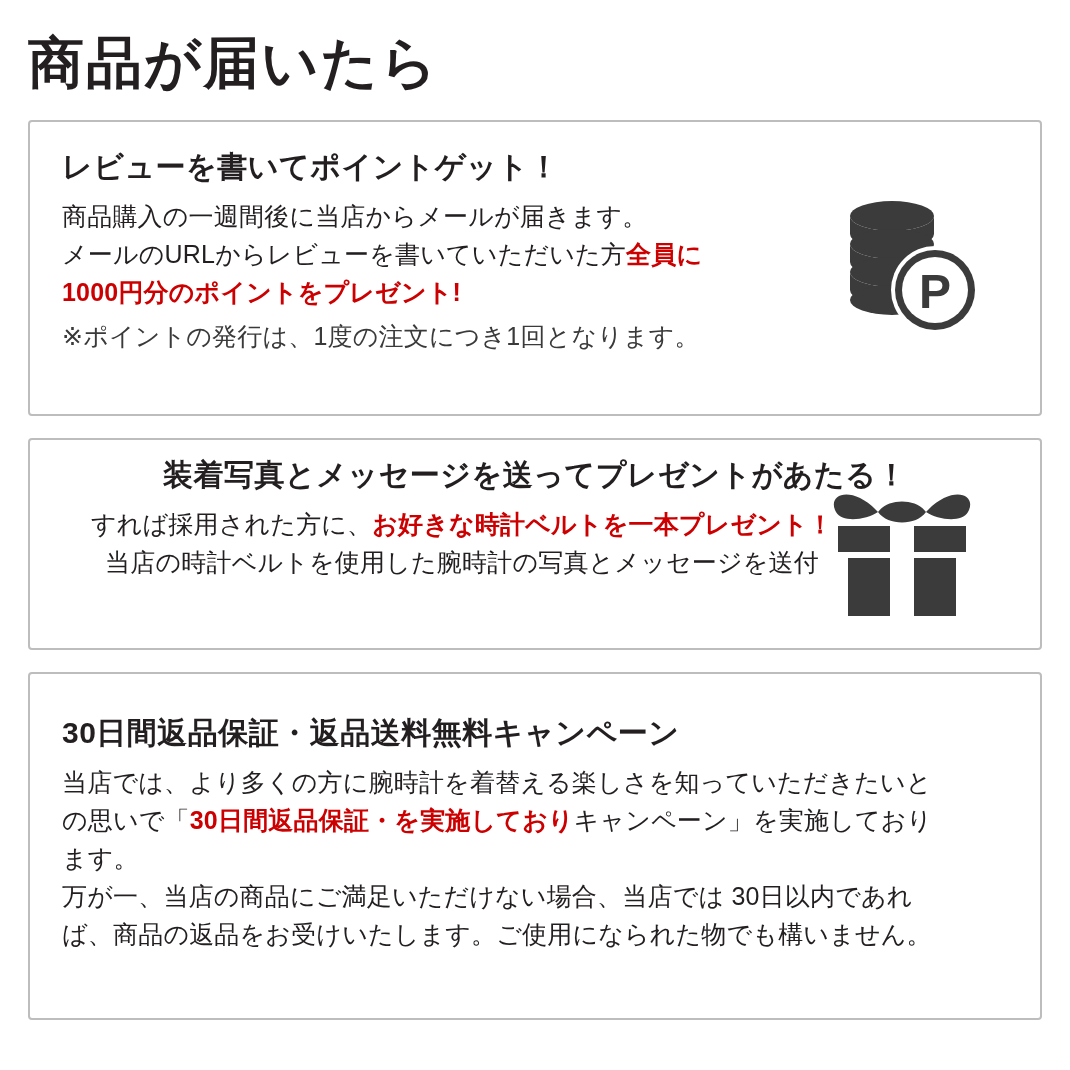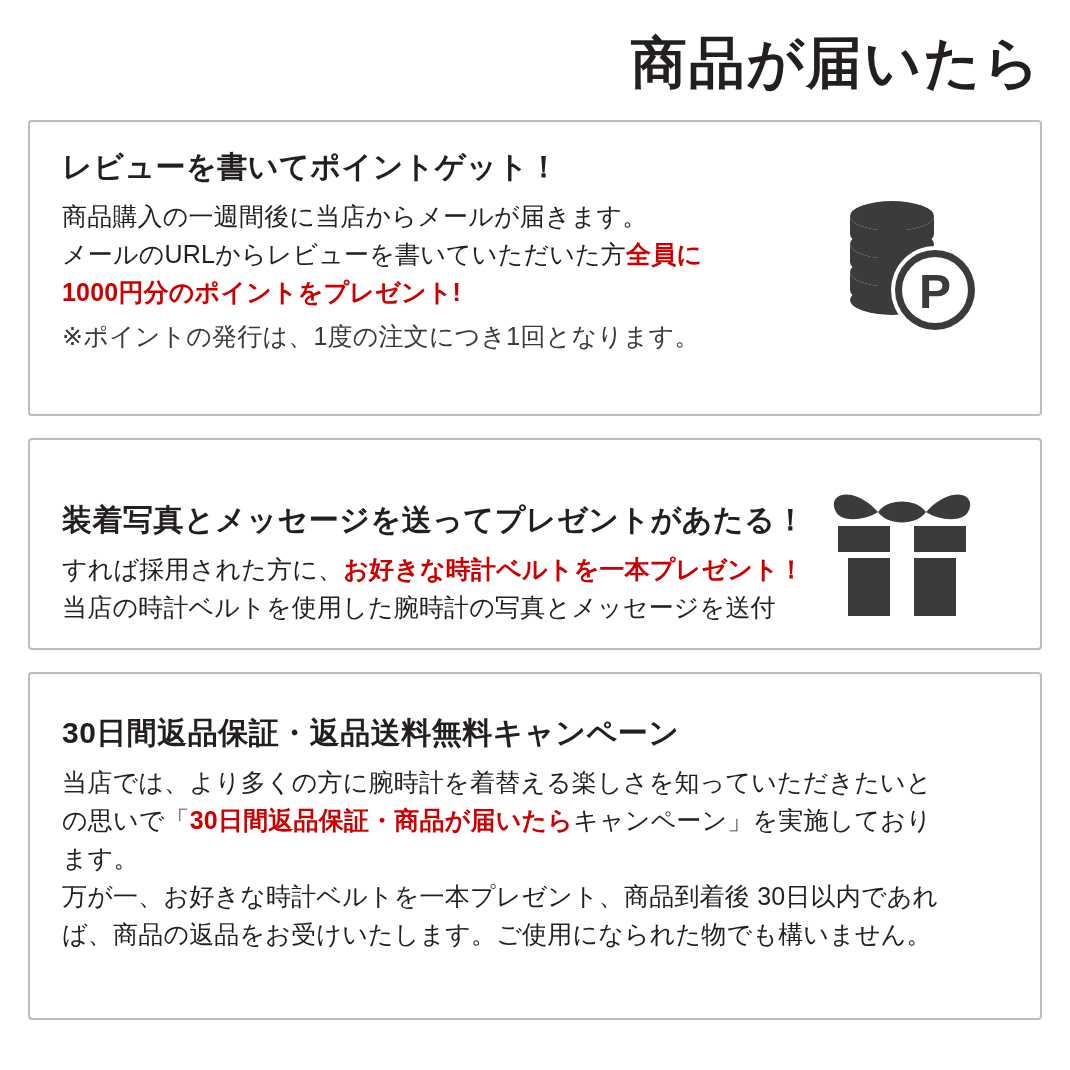--- a/index.html
+++ b/index.html
@@ -15,21 +15,21 @@
     -webkit-font-smoothing: antialiased;
   }
   .page {
     position: relative;
     width: 1070px;
     height: 1070px;
     box-sizing: border-box;
     padding: 0 28px;
   }
   .page-title {
-    text-align: right;
+    text-align: left;
     font-size: 56px;
     font-weight: 700;
     letter-spacing: 2px;
     color: #231f20;
     margin: 32px 0 26px 0;
     line-height: 1.1;
   }
   .card {
     position: relative;
     border: 2px solid #bdbdbd;
@@ -76,21 +76,21 @@
     position: absolute;
     right: 58px;
     top: 76px;
     width: 150px;
     height: 140px;
     z-index: 1;
   }
 
   
   #card-photo { height: 212px; }
-  #card-photo .card-inner { padding-top: 61px; }
+  #card-photo .card-inner { padding-top: 16px; text-align: center; }
   #card-photo .card-body { max-width: 800px; }
   .gift-icon {
     position: absolute;
     right: 58px;
     top: 38px;
     width: 160px;
     height: 145px;
     z-index: 1;
   }
 
@@ -148,21 +148,21 @@
         <div>当店の時計ベルトを使用した腕時計の写真とメッセージを送付</div>
       </div>
     </div>
   </section>
 
   <section class="card" id="card-return">
     <div class="card-inner">
       <div class="card-heading">30日間返品保証・返品送料無料キャンペーン</div>
       <div class="card-body">
         <div>当店では、より多くの方に腕時計を着替える楽しさを知っていただきたいと</div>
-        <div><span>の思いで「</span><span class="red">30日間返品保証・商品が届いたら</span><span>キャンペーン」を実施しており</span></div>
+        <div><span>の思いで「</span><span class="red">30日間返品保証・を実施しており</span><span>キャンペーン」を実施しており</span></div>
         <div>ます。</div>
-        <div>万が一、お好きな時計ベルトを一本プレゼント、商品到着後 30日以内であれ</div>
+        <div>万が一、当店の商品にご満足いただけない場合、当店では 30日以内であれ</div>
         <div>ば、商品の返品をお受けいたします。ご使用になられた物でも構いません。</div>
       </div>
     </div>
   </section>
 
 </div>
 
 </body></html>

